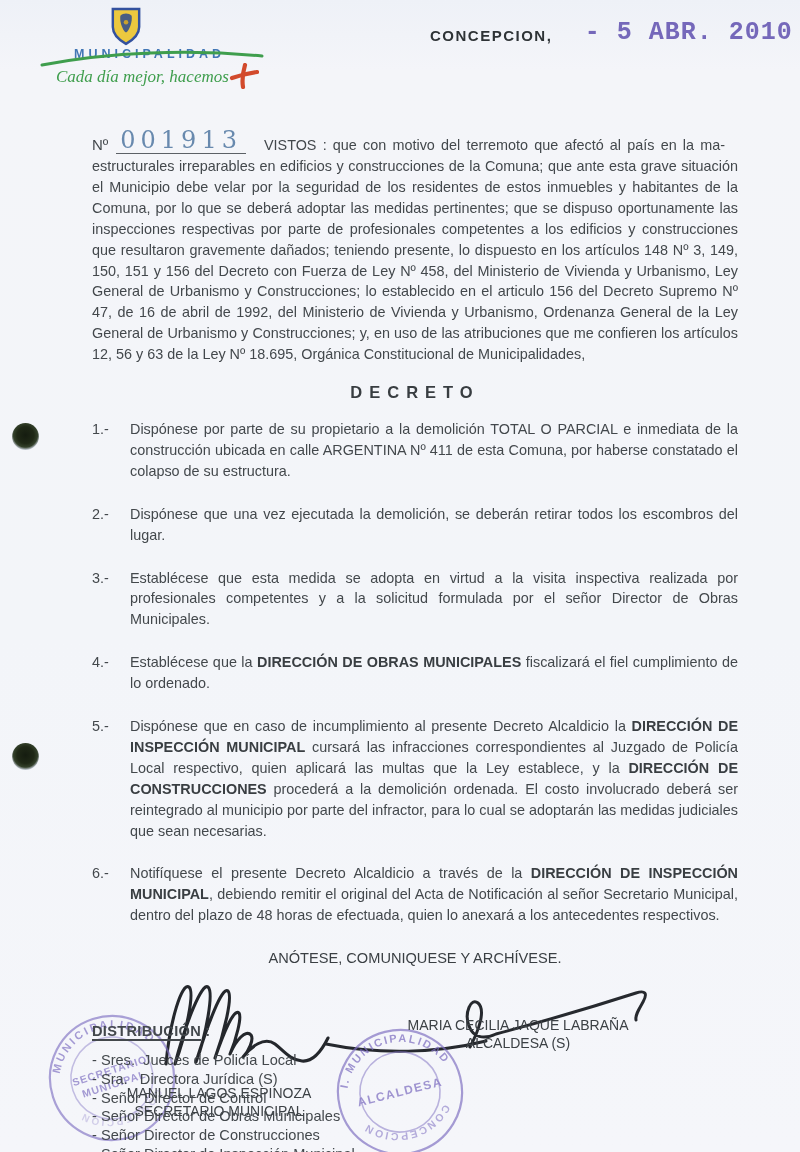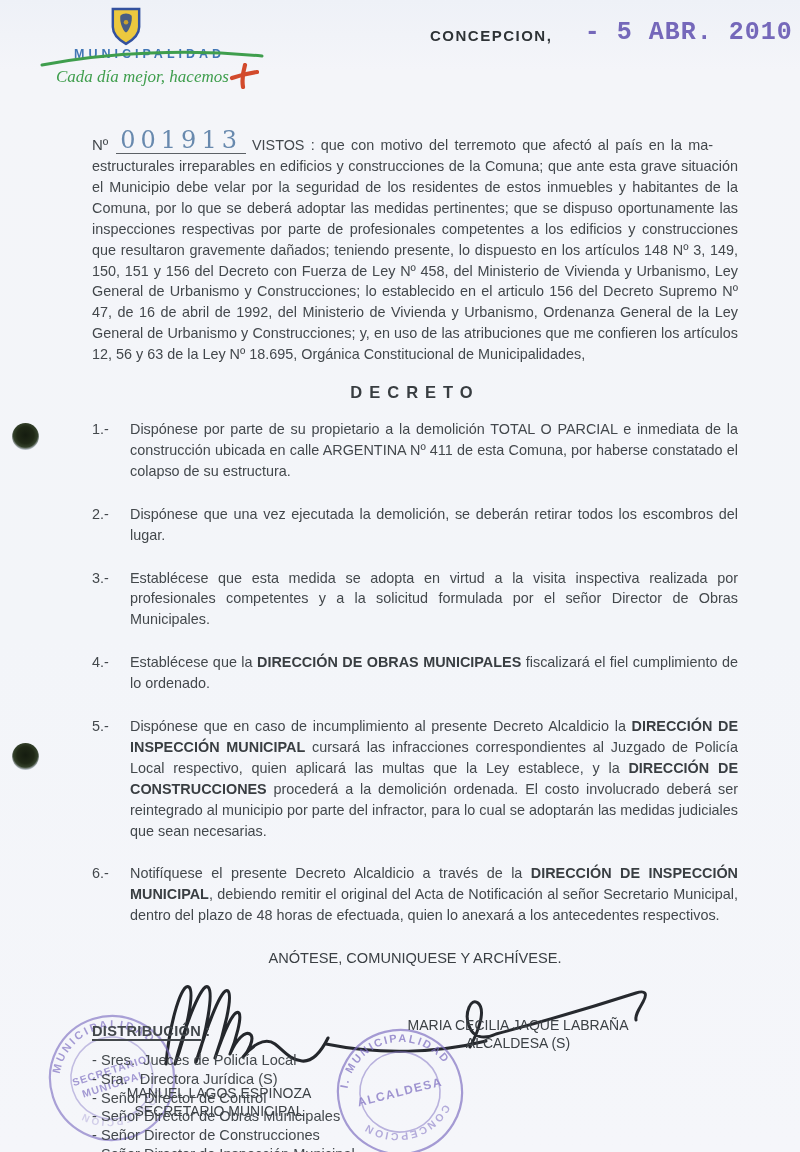--- a/index.html
+++ b/index.html
@@ -30,21 +30,21 @@
   .dateline{position:absolute;left:430px;top:20px;white-space:nowrap;}
   .city{font-size:15px;font-weight:bold;letter-spacing:1.5px;color:#2e3336;}
   .datestamp{font-family:Liberation Mono, monospace;font-weight:bold;font-size:25px;letter-spacing:1px;color:#7568ba;margin-left:28px;position:relative;top:-2px;}
 
   
   .doc-col{position:absolute;left:92px;top:130px;width:646px;font-size:14.4px;line-height:20.9px;}
   .numrow{white-space:nowrap;}
   .nlabel{font-size:15px;}
   .nvalue{display:inline-block;min-width:106px;text-align:center;border-bottom:1.5px solid #50555a;
     font-family:"DejaVu Serif",serif;font-size:24px;letter-spacing:5px;color:#5d80a8;opacity:.92;
-    line-height:1;padding:0 4px 1px 4px;margin:0 6px 0 8px;position:relative;top:-2px;}
+    line-height:1;padding:0 4px 1px 4px;margin:0 18px 0 8px;position:relative;top:-2px;}
   .v-line1{word-spacing:2.2px;}
   .v-line2{margin-left:155px;margin-top:1px;}
   .v-body{margin-top:0px;text-align:justify;}
   .decreto{text-align:center;font-weight:bold;font-size:16.5px;letter-spacing:7px;color:#383d41;margin:17px 0 16px 0;}
   .decree-item{display:flex;margin-bottom:22px;}
   .item-num{flex:0 0 38px;}
   .item-text{flex:1;text-align:justify;}
   .item-text b{color:#393e42;}
   .closing{text-align:center;font-weight:normal;font-size:14.6px;color:#3a3f43;margin-top:0px;}
 

